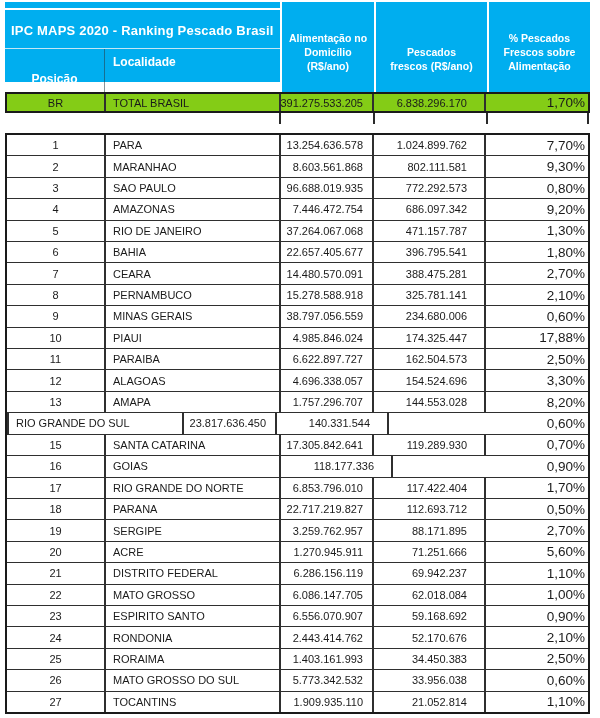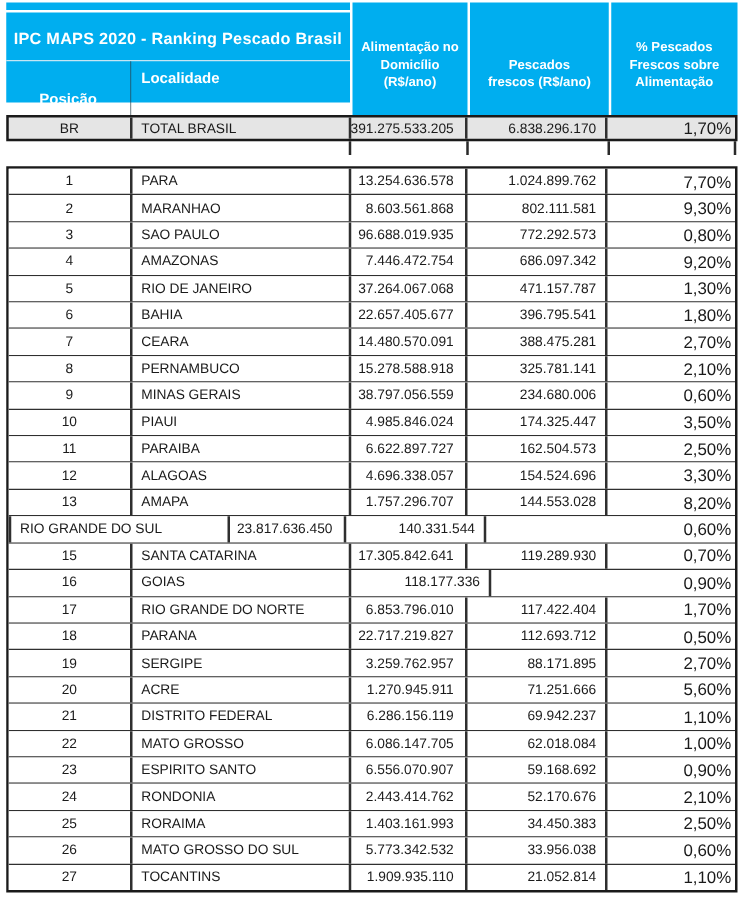--- a/index.html
+++ b/index.html
@@ -23,34 +23,34 @@
            font-size:12px;font-weight:bold;color:#ffffff;}
   .hdr-cell{position:absolute;top:0;height:90px;background:var(--accent);box-sizing:border-box;
             display:flex;align-items:flex-end;justify-content:center;text-align:center;
             font-size:10.5px;font-weight:bold;color:#ffffff;line-height:1.32;
             white-space:pre-line;padding-bottom:18px;}
   .hdr-c3{left:277px;width:92px;}
   .hdr-c4{left:371px;width:111px;}
   .hdr-c5{left:484px;width:101px;}
   
   .br-row{position:absolute;left:5px;top:92px;width:585px;height:21px;box-sizing:border-box;
-          border:2px solid #1a1a1a;background:#e5e5e5;display:flex;align-items:stretch;}
+          border:2px solid #1a1a1a;background:#84cc16;display:flex;align-items:stretch;}
   
   .stub{position:absolute;top:113px;width:2px;height:11px;background:#2a2a2a;}
   
   .data-table{position:absolute;left:5px;top:133px;width:585px;height:581px;box-sizing:border-box;
               border:2px solid #1a1a1a;background:#ffffff;display:flex;flex-direction:column;}
   .t-row{flex:1;display:flex;align-items:stretch;border-bottom:1px solid #2f2f2f;box-sizing:border-box;background:#ffffff;}
   .t-row:last-child{border-bottom:none;}
   
   .c{display:flex;align-items:center;box-sizing:border-box;font-size:11px;}
   .c-pos{width:97px;justify-content:center;}
   .c-loc{width:175px;padding-left:7px;border-left:2px solid #2f2f2f;}
   .c-food{width:93px;justify-content:flex-end;padding-right:9px;border-left:2px solid #2f2f2f;}
-  .c-fish{width:112px;justify-content:flex-end;padding-right:7px;border-left:2px solid #2f2f2f;}
+  .c-fish{width:112px;justify-content:flex-end;padding-right:17px;border-left:2px solid #2f2f2f;}
   .c-pct{flex:1;justify-content:flex-end;padding-right:3px;border-left:2px solid #2f2f2f;font-size:13.5px;}
 </style>
 </head>
 <body style="--accent: #00AEEF;">
 
 <div class="header">
   <div class="hdr-left">
     <div class="hdr-strip"></div>
     <div class="hdr-main">
       <div class="hdr-title">IPC MAPS 2020 - Ranking Pescado Brasil</div>
@@ -156,21 +156,21 @@
     <div class="c c-food">38.797.056.559</div>
     <div class="c c-fish">234.680.006</div>
     <div class="c c-pct">0,60%</div>
   </div>
 
   <div class="t-row">
     <div class="c c-pos">10</div>
     <div class="c c-loc">PIAUI</div>
     <div class="c c-food">4.985.846.024</div>
     <div class="c c-fish">174.325.447</div>
-    <div class="c c-pct">3,50%</div>
+    <div class="c c-pct">17,88%</div>
   </div>
 
   <div class="t-row">
     <div class="c c-pos">11</div>
     <div class="c c-loc">PARAIBA</div>
     <div class="c c-food">6.622.897.727</div>
     <div class="c c-fish">162.504.573</div>
     <div class="c c-pct">2,50%</div>
   </div>
 

